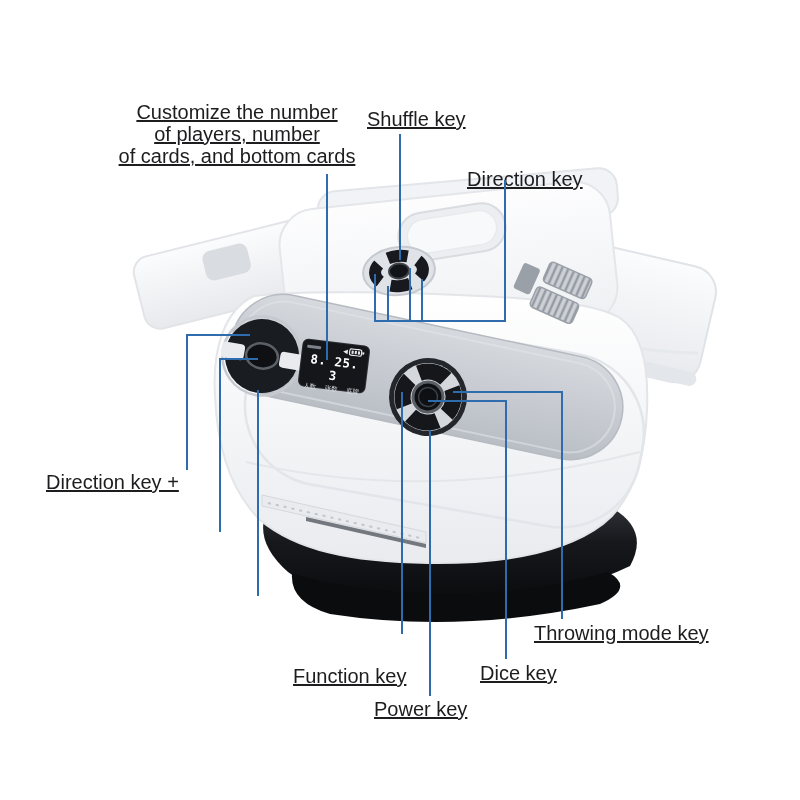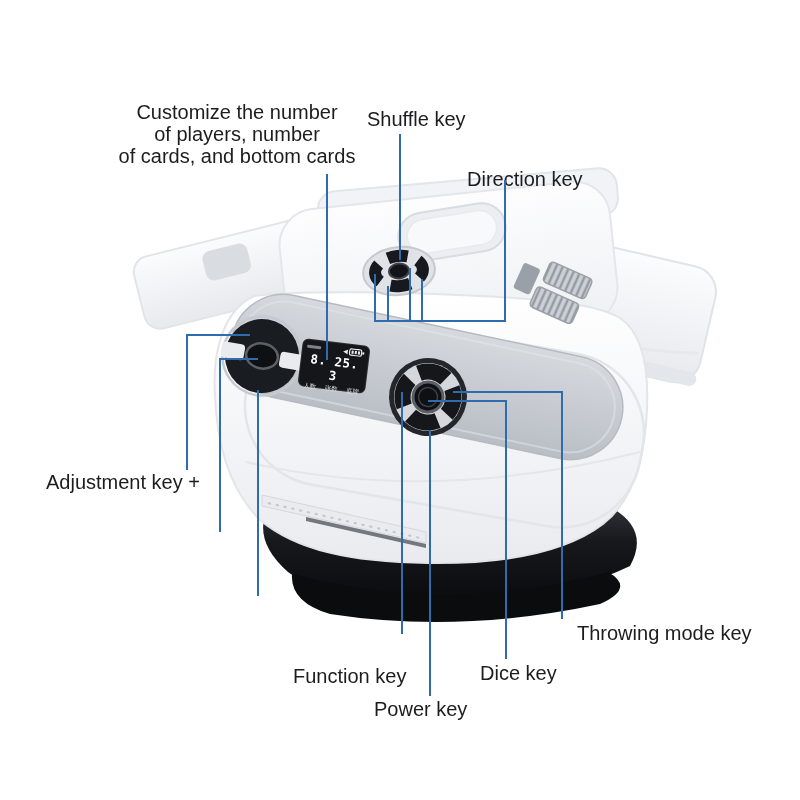--- a/index.html
+++ b/index.html
@@ -1,20 +1,20 @@
 <!DOCTYPE html>
 <html><head>
 <meta charset="utf-8">
 <style>
   html,body{margin:0;padding:0;background:#fff;}
   #stage{position:relative;width:800px;height:800px;background:#ffffff;overflow:hidden;
          font-family:"Liberation Sans",sans-serif;color:#1d1d1f;}
   #device-svg,#lines-svg{position:absolute;left:0;top:0;}
   #lines-svg{pointer-events:none;}
-  .lbl{position:absolute;font-size:20px;line-height:23px;white-space:nowrap;color:#1d1d1f;}
+  .lbl{position:absolute;font-size:20px;line-height:23px;white-space:nowrap;color:#1d1d1f;text-decoration:underline;}
   .lbl.center{text-align:center;white-space:normal;}
   .lbl.right{text-align:right;white-space:normal;}
   .lbl div{white-space:nowrap;}
   
   #lcd{position:absolute;left:301px;top:343px;width:66px;height:46px;
        background:#14161a;border-radius:5px;transform:rotate(7deg);
        box-sizing:border-box;padding:3px 4px 2px 4px;box-shadow:0 0 0 1px #2c2f34;}
   #lcd .row1{display:flex;justify-content:space-between;align-items:center;height:7px;}
   #lcd .model-bar{width:14px;height:2.5px;background:#7d828a;border-radius:1px;}
   #lcd .batt{display:flex;align-items:center;gap:1px;}
@@ -162,33 +162,33 @@
   <div class="lbl center" style="left:97px;top:101px;width:280px;line-height:22px;">
     <div>Customize the number</div>
     <div>of players, number</div>
     <div>of cards, and bottom cards</div>
   </div>
 
   <div class="lbl" style="left:367px;top:108px;">Shuffle key</div>
 
   <div class="lbl" style="left:467px;top:168px;">Direction key</div>
 
-  <div class="lbl" style="left:46px;top:471px;">Adjustment key +</div>
+  <div class="lbl" style="left:46px;top:471px;">Direction key +</div>
 
   <div class="lbl right" style="left:70px;top:534px;width:162px;line-height:24px;">
   </div>
 
 
   <div class="lbl" style="left:293px;top:637px;margin-top:28px;">Function key</div>
 
   <div class="lbl" style="left:374px;top:698px;">Power key</div>
 
   <div class="lbl" style="left:480px;top:662px;">Dice key</div>
 
-  <div class="lbl" style="left:534px;top:622px;margin-left:43px;">Throwing mode key</div>
+  <div class="lbl" style="left:534px;top:622px;">Throwing mode key</div>
 
   <svg id="lines-svg" width="800" height="800" viewBox="0 0 800 800">
     <g fill="none" stroke="#2f6cad" stroke-width="2">
       <path d="M327,174 V360"></path>
       <path d="M400,134 V260"></path>
       <path d="M505,180 V321 H375 V274 M388,321 V286 M410,321 V268 M422,321 V279"></path>
       <path d="M250,335 H187 V470"></path>
       <path d="M258,359 H220 V532"></path>
       <path d="M258,390 V596"></path>
       <path d="M402,392 V634"></path>

